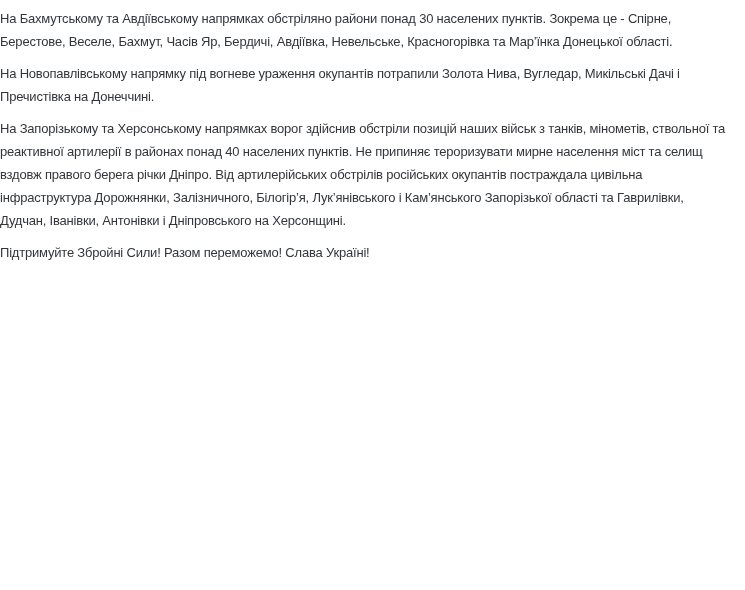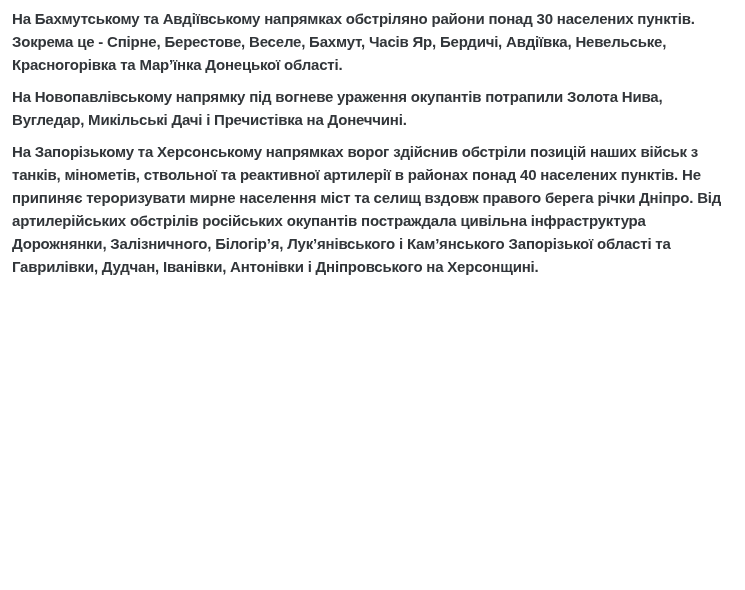--- a/index.html
+++ b/index.html
@@ -9,31 +9,32 @@
   body {
     width: 745px;
     height: 590px;
     overflow: hidden;
     font-family: "Liberation Sans", sans-serif;
   }
   .post-body {
     box-sizing: border-box;
     width: 745px;
     height: 590px;
-    padding: 7px 12px 0 12px;
-    font-size: 15px;
+    padding: 7px 12px 0 0;
+    font-size: 13px;
     line-height: 23px;
     letter-spacing: -0.2px;
-    font-weight: 700;
+    font-weight: 400;
   }
   .post-body p {
     margin: 0 0 9px 0;
     padding: 0;
   }
 </style>
 </head>
 <body style="background: rgb(255, 255, 255);">
 
 <div class="post-body" style="color: rgb(50, 54, 58);">
   <p>На Бахмутському та Авдіївському напрямках обстріляно райони понад 30 населених пунктів. Зокрема це - Спірне, Берестове, Веселе, Бахмут, Часів Яр, Бердичі, Авдіївка, Невельське, Красногорівка та Мар’їнка Донецької області.</p>
   <p>На Новопавлівському напрямку під вогневе ураження окупантів потрапили Золота Нива, Вугледар, Микільські Дачі і Пречистівка на Донеччині.</p>
   <p>На Запорізькому та Херсонському напрямках ворог здійснив обстріли позицій наших військ з танків, мінометів, ствольної та реактивної артилерії в районах понад 40 населених пунктів. Не припиняє тероризувати мирне населення міст та селищ вздовж правого берега річки Дніпро. Від артилерійських обстрілів російських окупантів постраждала цивільна інфраструктура Дорожнянки, Залізничного, Білогір’я, Лук’янівського і Кам’янського Запорізької області та Гаврилівки, Дудчан, Іванівки, Антонівки і Дніпровського на Херсонщині.</p>
+  <p>Підтримуйте Збройні Сили! Разом переможемо! Слава Україні!</p>
 </div>
 
 </body></html>

